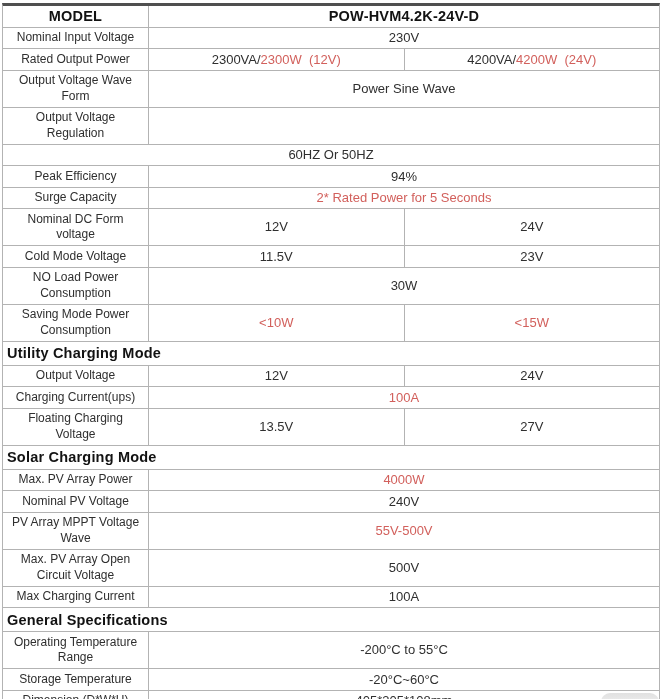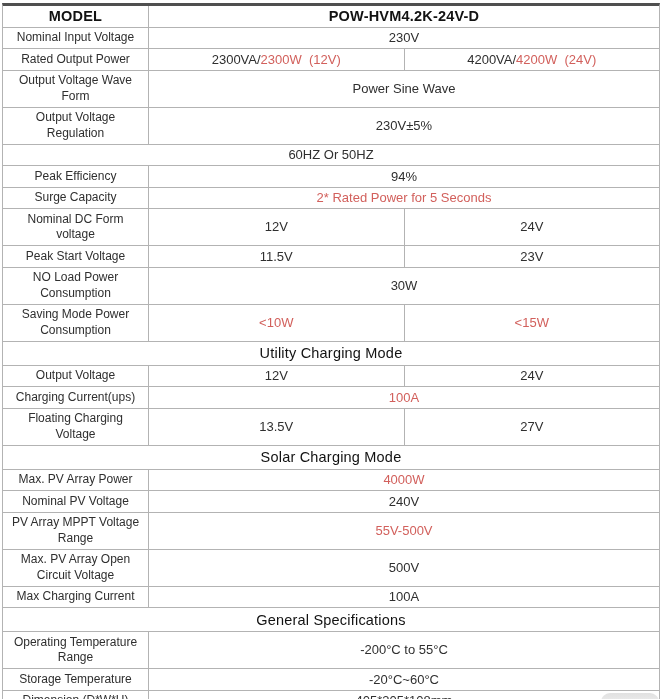--- a/index.html
+++ b/index.html
@@ -69,22 +69,21 @@
   .part.dark { color: var(--text); }
   .row.model .label-cell,
   .row.model .part {
     font-weight: bold;
     font-size: 14.5px;
     color: var(--boldText);
     letter-spacing: 0.2px;
   }
   .section-cell {
     flex: 1 1 auto;
-    text-align: center;
-    font-weight: normal;
+    font-weight: bold;
     font-size: 14.5px;
     color: var(--boldText);
     padding: 3.5px 4px;
     line-height: 16px;
     letter-spacing: 0.2px;
   }
   .watermark-pill {
     position: absolute;
     left: 601px;
     top: 693px;
@@ -131,25 +130,20 @@
     <div class="row span">
       <div class="label-cell">Output Voltage Wave Form</div>
       <div class="value-area">
         <div class="value-cell">
           <span class="part dark">Power Sine Wave</span>
         </div>
       </div>
     </div>
     <div class="row span">
       <div class="label-cell">Output Voltage Regulation</div>
-      <div class="value-area">
-        <div class="value-cell">
-          <span class="part dark">230V±5%</span>
-        </div>
-      </div>
     </div>
     <div class="row span">
       <div class="value-area">
         <div class="value-cell">
           <span class="part dark">60HZ Or 50HZ</span>
         </div>
       </div>
     </div>
     <div class="row span">
       <div class="label-cell">Peak Efficiency</div>
@@ -172,21 +166,21 @@
       <div class="value-area">
         <div class="value-cell">
           <span class="part dark">12V</span>
         </div>
         <div class="value-cell">
           <span class="part dark">24V</span>
         </div>
       </div>
     </div>
     <div class="row split">
-      <div class="label-cell">Peak Start Voltage</div>
+      <div class="label-cell">Cold Mode Voltage</div>
       <div class="value-area">
         <div class="value-cell">
           <span class="part dark">11.5V</span>
         </div>
         <div class="value-cell">
           <span class="part dark">23V</span>
         </div>
       </div>
     </div>
     <div class="row split">
@@ -254,21 +248,21 @@
     </div>
     <div class="row span">
       <div class="label-cell">Nominal PV Voltage</div>
       <div class="value-area">
         <div class="value-cell">
           <span class="part dark">240V</span>
         </div>
       </div>
     </div>
     <div class="row span">
-      <div class="label-cell">PV Array MPPT Voltage Range</div>
+      <div class="label-cell">PV Array MPPT Voltage Wave</div>
       <div class="value-area">
         <div class="value-cell">
           <span class="part red">55V-500V</span>
         </div>
       </div>
     </div>
     <div class="row span">
       <div class="label-cell">Max. PV Array Open Circuit Voltage</div>
       <div class="value-area">
         <div class="value-cell">

